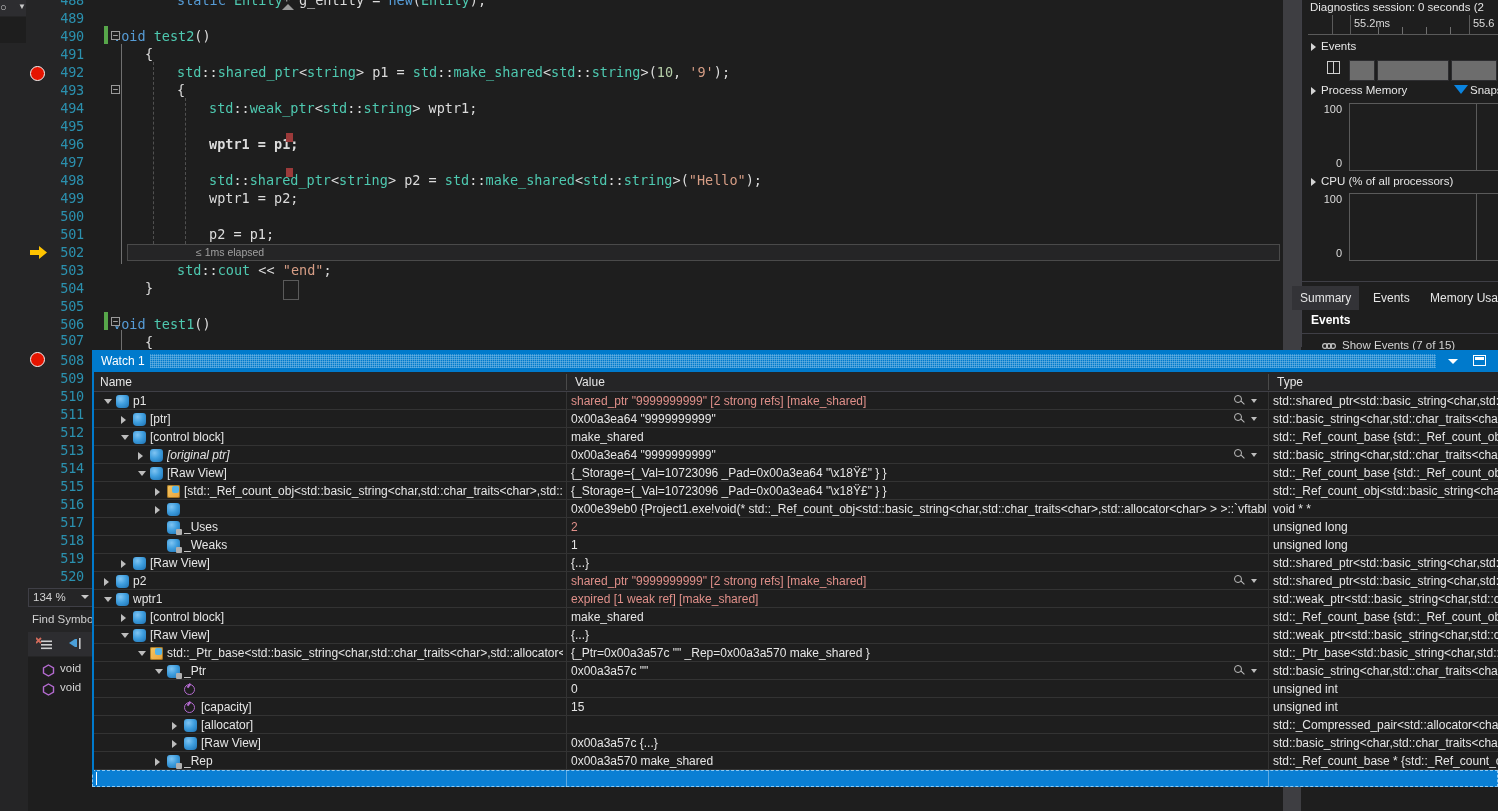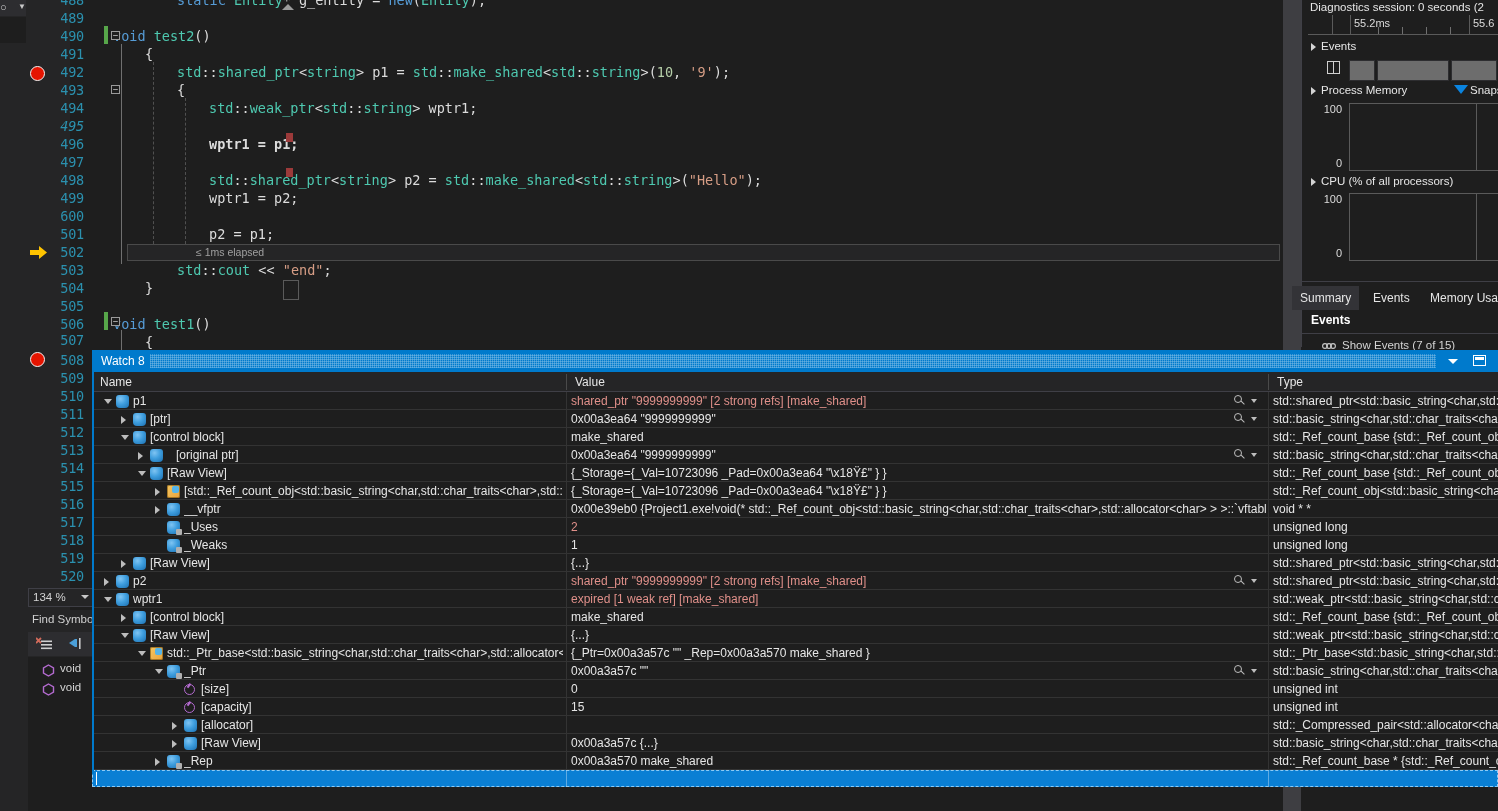--- a/index.html
+++ b/index.html
@@ -207,29 +207,29 @@
       <div class="lnum" style="left: 44px; top: 27px;">490</div>
       <div class="codeline" style="left: 113px; top: 27px;"><span class="kw">void</span><span class="punc"> </span><span class="typ">test2</span><span class="punc">(</span><span class="punc">)</span></div>
       <div class="lnum" style="left: 44px; top: 45px;">491</div>
       <div class="codeline" style="left: 145px; top: 45px;"><span class="punc">{</span></div>
       <div class="lnum" style="left: 44px; top: 63px;">492</div>
       <div class="codeline" style="left: 177px; top: 63px;"><span class="typ">std</span><span class="punc">:</span><span class="punc">:</span><span class="typ">shared_ptr</span><span class="punc">&lt;</span><span class="typ">string</span><span class="punc">&gt;</span><span class="punc"> </span><span class="pln">p1</span><span class="punc"> </span><span class="punc">=</span><span class="punc"> </span><span class="typ">std</span><span class="punc">:</span><span class="punc">:</span><span class="typ">make_shared</span><span class="punc">&lt;</span><span class="typ">std</span><span class="punc">:</span><span class="punc">:</span><span class="typ">string</span><span class="punc">&gt;</span><span class="punc">(</span><span class="num">10</span><span class="punc">,</span><span class="punc"> </span><span class="chr">'9'</span><span class="punc">)</span><span class="punc">;</span></div>
       <div class="lnum" style="left: 44px; top: 81px;">493</div>
       <div class="codeline" style="left: 177px; top: 81px;"><span class="punc">{</span></div>
       <div class="lnum" style="left: 44px; top: 99px;">494</div>
       <div class="codeline" style="left: 209px; top: 99px;"><span class="typ">std</span><span class="punc">:</span><span class="punc">:</span><span class="typ">weak_ptr</span><span class="punc">&lt;</span><span class="typ">std</span><span class="punc">:</span><span class="punc">:</span><span class="typ">string</span><span class="punc">&gt;</span><span class="punc"> </span><span class="pln">wptr1</span><span class="punc">;</span></div>
-      <div class="lnum" style="left: 44px; top: 117px; font-style: italic;">495</div>
+      <div class="lnum" style="left: 44px; top: 117px;">495</div>
       <div class="lnum" style="left: 44px; top: 135px;">496</div>
       <div class="codeline" style="left: 209px; top: 135px; font-weight: bold;"><span class="pln">wptr1</span><span class="punc"> </span><span class="punc">=</span><span class="punc"> </span><span class="pln">p1</span><span class="punc">;</span></div>
       <div class="lnum" style="left: 44px; top: 153px;">497</div>
       <div class="lnum" style="left: 44px; top: 171px;">498</div>
       <div class="codeline" style="left: 209px; top: 171px;"><span class="typ">std</span><span class="punc">:</span><span class="punc">:</span><span class="typ">shared_ptr</span><span class="punc">&lt;</span><span class="typ">string</span><span class="punc">&gt;</span><span class="punc"> </span><span class="pln">p2</span><span class="punc"> </span><span class="punc">=</span><span class="punc"> </span><span class="typ">std</span><span class="punc">:</span><span class="punc">:</span><span class="typ">make_shared</span><span class="punc">&lt;</span><span class="typ">std</span><span class="punc">:</span><span class="punc">:</span><span class="typ">string</span><span class="punc">&gt;</span><span class="punc">(</span><span class="str">"Hello"</span><span class="punc">)</span><span class="punc">;</span></div>
       <div class="lnum" style="left: 44px; top: 189px;">499</div>
       <div class="codeline" style="left: 209px; top: 189px;"><span class="pln">wptr1</span><span class="punc"> </span><span class="punc">=</span><span class="punc"> </span><span class="pln">p2</span><span class="punc">;</span></div>
-      <div class="lnum" style="left: 44px; top: 207px;">600</div>
+      <div class="lnum" style="left: 44px; top: 207px;">500</div>
       <div class="lnum" style="left: 44px; top: 225px;">501</div>
       <div class="codeline" style="left: 209px; top: 225px;"><span class="pln">p2</span><span class="punc"> </span><span class="punc">=</span><span class="punc"> </span><span class="pln">p1</span><span class="punc">;</span></div>
       <div class="lnum" style="left: 44px; top: 243px;">502</div>
       <div class="codeline" style="left: 177px; top: 243px;"><span class="punc">}</span></div>
       <div class="lnum" style="left: 44px; top: 261px;">503</div>
       <div class="codeline" style="left: 177px; top: 261px;"><span class="typ">std</span><span class="punc">:</span><span class="punc">:</span><span class="typ">cout</span><span class="punc"> </span><span class="punc">&lt;</span><span class="punc">&lt;</span><span class="punc"> </span><span class="str">"end"</span><span class="punc">;</span></div>
       <div class="lnum" style="left: 44px; top: 279px;">504</div>
       <div class="codeline" style="left: 145px; top: 279px;"><span class="punc">}</span></div>
       <div class="lnum" style="left: 44px; top: 297px;">505</div>
       <div class="lnum" style="left: 44px; top: 315px;">506</div>
@@ -352,21 +352,21 @@
   <svg class="diag-evt-ico" style="position:absolute;left:1322px;top:341px;" width="14" height="10" viewBox="0 0 14 10">
     <circle cx="3" cy="5" r="2.4" fill="none" stroke="#c8c8c8" stroke-width="1.1"></circle>
     <circle cx="7" cy="5" r="2.4" fill="none" stroke="#c8c8c8" stroke-width="1.1"></circle>
     <circle cx="11" cy="5" r="2.4" fill="none" stroke="#c8c8c8" stroke-width="1.1"></circle>
   </svg>
   <div class="diag-evt-row" style="left:1342px;">Show Events (7 of 15)</div>
 
   <div class="watch">
     <div class="watch-title">
       <div class="watch-hatch"></div>
-      <div class="watch-title-text">Watch 8</div>
+      <div class="watch-title-text">Watch 1</div>
       <div class="wt-caret"></div>
       <div class="wt-win"></div>
     </div>
 
     <div class="grid">
       <div class="hdr-row">
         <div class="hdr-cell" style="left:0px; width:475px;">Name</div>
         <div class="hdr-cell" style="left:475px; width:702px;">Value</div>
         <div class="hdr-cell" style="left:1177px; width:229px;">Type</div>
         <div class="hdr-div" style="left:474px;"></div>
@@ -406,21 +406,21 @@
             <div class="ico ico-field" style="left: 41px;"></div>
             <div class="c-name" style="left: 58px; width: 413px;">[control block]</div>
             <div class="c-val">make_shared</div>
             <div class="c-type">std::_Ref_count_base {std::_Ref_count_obj&lt;..</div>
             <div class="col-div" style="left: 474px;"></div>
             <div class="col-div" style="left: 1176px;"></div>
           </div>
           <div class="row" style="top: 54px;">
             <div class="tri closed" style="left: 46px;"></div>
             <div class="ico ico-field" style="left: 58px;"></div>
-            <div class="c-name" style="left: 84px; width: 396px;">[original ptr]</div>
+            <div class="c-name" style="left: 75px; width: 396px; font-style: italic;">[original ptr]</div>
             <div class="c-val">0x00a3ea64 "9999999999"</div>
             <div class="mag" style="left: 1142px;">
               <span class="mag-c"></span>
               <span class="mag-h"></span>
             </div>
             <div class="mag-dd" style="left: 1159px;"></div>
             <div class="c-type">std::basic_string&lt;char,std::char_traits&lt;char..</div>
             <div class="col-div" style="left: 474px;"></div>
             <div class="col-div" style="left: 1176px;"></div>
           </div>
@@ -438,21 +438,20 @@
             <div class="ico ico-struct" style="left: 75px;"></div>
             <div class="c-name" style="left: 92px; width: 379px;">[std::_Ref_count_obj&lt;std::basic_string&lt;char,std::char_traits&lt;char&gt;,std::...</div>
             <div class="c-val">{_Storage={_Val=10723096 _Pad=0x00a3ea64 "\x18Ÿ£" } }</div>
             <div class="c-type">std::_Ref_count_obj&lt;std::basic_string&lt;char..</div>
             <div class="col-div" style="left: 474px;"></div>
             <div class="col-div" style="left: 1176px;"></div>
           </div>
           <div class="row" style="top: 108px;">
             <div class="tri closed" style="left: 63px;"></div>
             <div class="ico ico-field" style="left: 75px;"></div>
-            <div class="c-name" style="left: 92px; width: 379px;">__vfptr</div>
             <div class="c-val">0x00e39eb0 {Project1.exe!void(* std::_Ref_count_obj&lt;std::basic_string&lt;char,std::char_traits&lt;char&gt;,std::allocator&lt;char&gt; &gt; &gt;::`vftable'...</div>
             <div class="c-type">void * *</div>
             <div class="col-div" style="left: 474px;"></div>
             <div class="col-div" style="left: 1176px;"></div>
           </div>
           <div class="row" style="top: 126px;">
             <div class="ico ico-field ico-lock" style="left: 75px;"></div>
             <div class="c-name" style="left: 92px; width: 379px;">_Uses</div>
             <div class="c-val hl">2</div>
             <div class="c-type">unsigned long</div>
@@ -535,21 +534,20 @@
               <span class="mag-c"></span>
               <span class="mag-h"></span>
             </div>
             <div class="mag-dd" style="left: 1159px;"></div>
             <div class="c-type">std::basic_string&lt;char,std::char_traits&lt;char..</div>
             <div class="col-div" style="left: 474px;"></div>
             <div class="col-div" style="left: 1176px;"></div>
           </div>
           <div class="row" style="top: 288px;">
             <div class="ico ico-prop" style="left: 92px; top: 4px;"></div>
-            <div class="c-name" style="left: 109px; width: 362px;">[size]</div>
             <div class="c-val">0</div>
             <div class="c-type">unsigned int</div>
             <div class="col-div" style="left: 474px;"></div>
             <div class="col-div" style="left: 1176px;"></div>
           </div>
           <div class="row" style="top: 306px;">
             <div class="ico ico-prop" style="left: 92px; top: 4px;"></div>
             <div class="c-name" style="left: 109px; width: 362px;">[capacity]</div>
             <div class="c-val">15</div>
             <div class="c-type">unsigned int</div>

